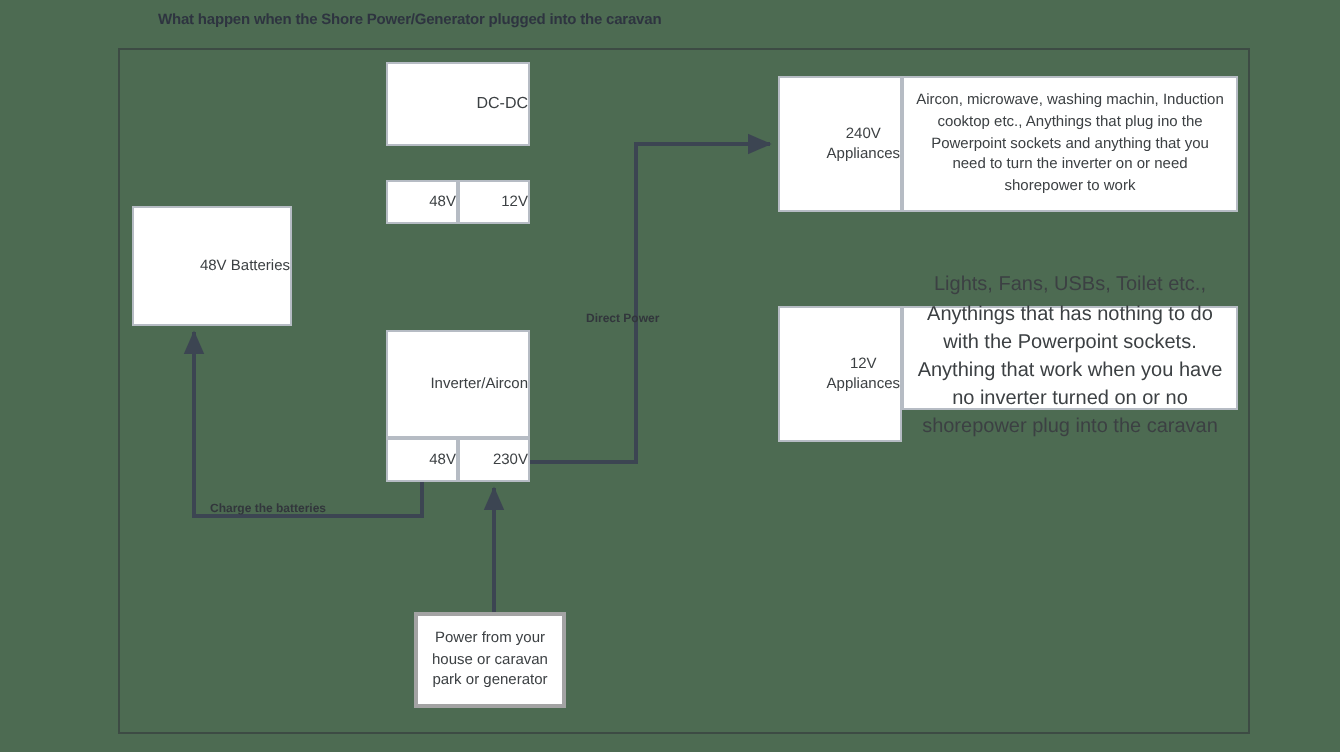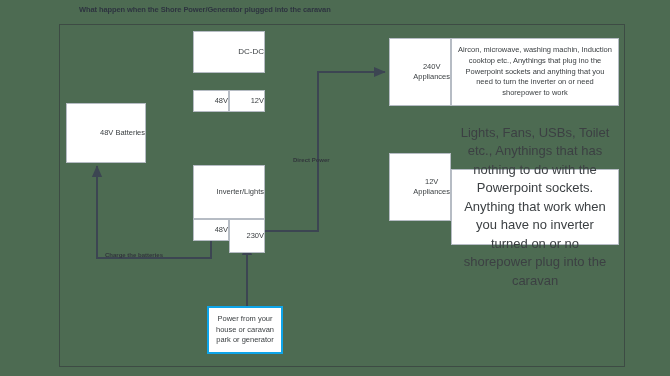--- a/index.html
+++ b/index.html
@@ -30,29 +30,29 @@
     text-align:center;color:#3c4043;
     font-size:7.5px;line-height:1.35;
   }
   #batteries{left:66px;top:103px;width:80px;height:60px;font-size:7.5px;}
   #dcdc{left:193px;top:31px;width:72px;height:42px;font-size:8px;}
   #dcdc48{left:193px;top:90px;width:36px;height:22px;font-size:7.5px;}
   #dcdc12{left:229px;top:90px;width:36px;height:22px;font-size:7.5px;}
   #inverter{left:193px;top:165px;width:72px;height:54px;font-size:7.5px;
             white-space:nowrap;overflow:visible;}
   #inv48{left:193px;top:219px;width:36px;height:22px;font-size:7.5px;}
-  #inv230{left:229px;top:219px;width:36px;height:34px;font-size:7.5px;}
+  #inv230{left:229px;top:219px;width:36px;height:22px;font-size:7.5px;}
   #app240{left:389px;top:38px;width:62px;height:68px;font-size:7.5px;padding-left:44px;}
   #app240d{left:451px;top:38px;width:168px;height:68px;font-size:7.5px;
            padding:3px 5px;line-height:1.42;}
   #app12{left:389px;top:153px;width:62px;height:68px;font-size:7.5px;}
-  #app12d{left:451px;top:169px;width:168px;height:76px;font-size:13px;
+  #app12d{left:451px;top:153px;width:168px;height:52px;font-size:10px;
           padding:3px 5px;line-height:1.42;}
   #source{left:207px;top:306px;width:76px;height:48px;
-          border:2px solid #0ea5e9;font-size:7.5px;line-height:1.4;}
+          border:2px solid #a3a3a3;font-size:7.5px;line-height:1.4;}
   .lbl{
     position:absolute;font-size:6px;font-weight:bold;color:#32363c;
     white-space:nowrap;
   }
   #lbl-direct{left:293px;top:157px;}
   #lbl-charge{left:105px;top:252px;}
   svg.wires{position:absolute;left:0;top:0;width:670px;height:376px;
             pointer-events:none;}
 </style>
 </head>
@@ -86,21 +86,21 @@
     <span>DC-DC</span>
   </div>
   <div class="box" id="dcdc48">
     <span>48V</span>
   </div>
   <div class="box" id="dcdc12">
     <span>12V</span>
   </div>
 
   <div class="box" id="inverter">
-    <span>Inverter/Lights</span>
+    <span>Inverter/Aircon</span>
   </div>
   <div class="box" id="inv48">
     <span>48V</span>
   </div>
   <div class="box" id="inv230">
     <span>230V</span>
   </div>
 
   <div class="box" id="app240">
     <span>

